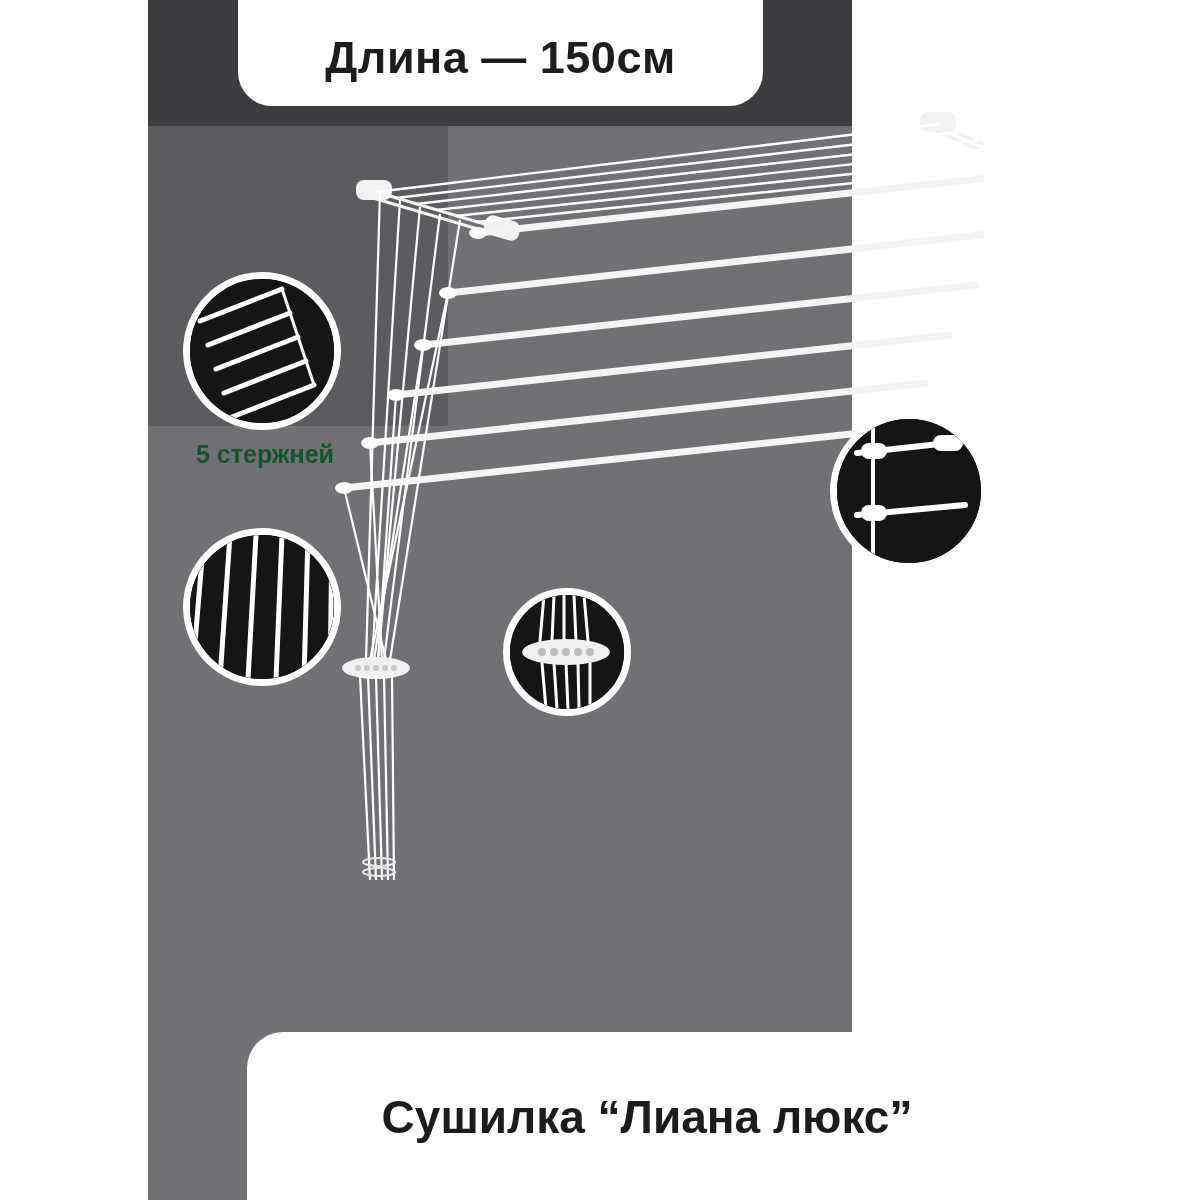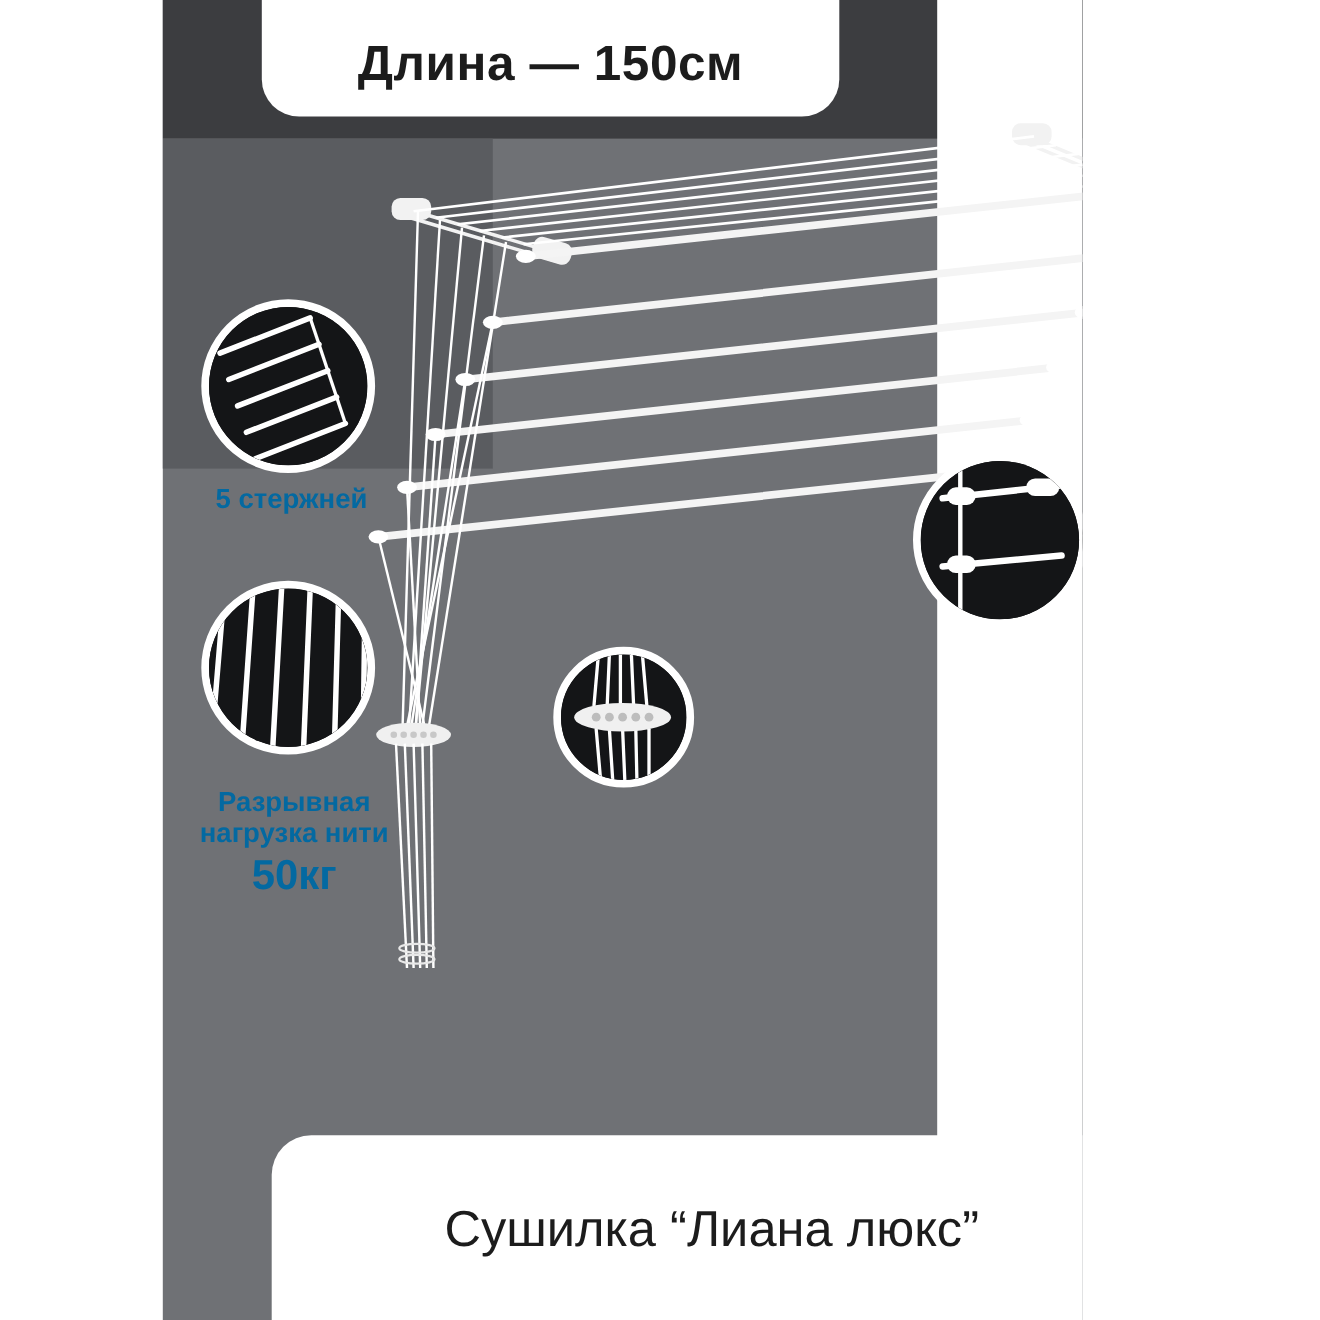--- a/index.html
+++ b/index.html
@@ -91,21 +91,21 @@
     background: #ffffff;
     border-radius: 36px;
     display: flex;
     align-items: flex-start;
     justify-content: center;
     padding-top: 58px;
     box-sizing: border-box;
   }
   .pill-bottom-text {
     font-size: 46px;
-    font-weight: normal;
+    font-weight: bold;
     color: #1c1c1c;
     white-space: nowrap;
   }
 
   
   .product {
     position: absolute;
     left: 148px;
     top: 60px;
     width: 920px;
@@ -119,21 +119,21 @@
     border: 7px solid #ffffff;
     background: #111214;
     overflow: hidden;
     box-sizing: border-box;
   }
   .bubble svg { display: block; }
 
   .caption {
     position: absolute;
     text-align: center;
-    color: #0369a1;
+    color: #14532d;
     font-weight: bold;
     line-height: 1.12;
   }
   .caption .big {
     display: block;
     font-size: 38px;
     margin-top: 4px;
   }
 
   
@@ -281,25 +281,20 @@
       <rect width="144" height="144" fill="#141517"></rect>
       <g stroke="#ffffff" stroke-width="5" fill="none" stroke-linecap="round">
         <path d="M14 0 L2 144"></path>
         <path d="M40 0 L30 144"></path>
         <path d="M66 0 L58 144"></path>
         <path d="M92 0 L86 144"></path>
         <path d="M118 0 L114 144"></path>
         <path d="M142 0 L140 144"></path>
       </g>
     </svg>
-  </div>
-  <div class="caption" id="caption-load">
-    <span>Разрывная</span><br>
-    <span>нагрузка нити</span>
-    <span class="big">50кг</span>
   </div>
 
   <div class="bubble" id="bubble-material">
     <svg width="114" height="114" viewBox="0 0 114 114">
       <rect width="114" height="114" fill="#141517"></rect>
       <g stroke="#ffffff" stroke-width="3" fill="none" stroke-linecap="round">
         <path d="M34 0 L30 46"></path>
         <path d="M44 0 L42 46"></path>
         <path d="M54 0 L54 46"></path>
         <path d="M64 0 L66 46"></path>

